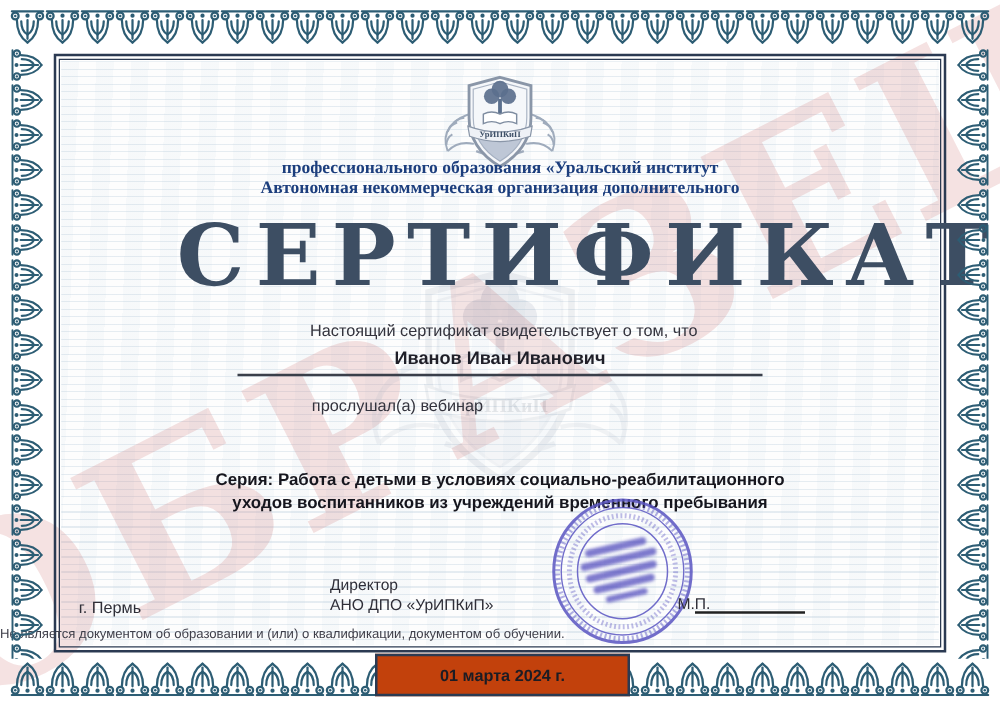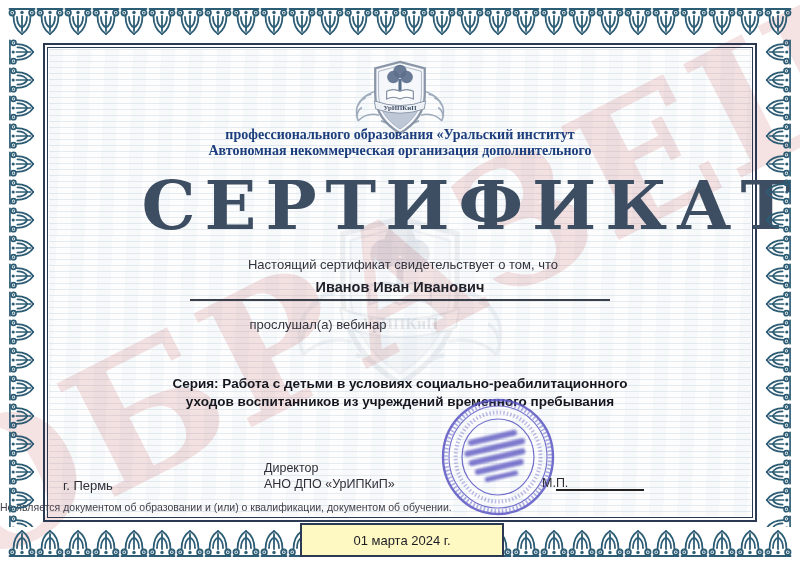--- a/index.html
+++ b/index.html
@@ -68,23 +68,23 @@
                color:#2e2e38; z-index:3; }
   .seal-label{ position:absolute; left:542px; top:476px; font-size:12.5px; color:#2e2e38; z-index:3; }
   .sig-line  { position:absolute; left:556px; top:489px; width:88px; height:1.5px;
                background:#222; z-index:3; }
   .stamp     { position:absolute; left:439px; top:397px; width:118px; height:120px;
                z-index:2; opacity:0.85; }
   .disclaimer{ position:absolute; left:0; top:501px; width:800px; text-align:left;
                font-size:10.5px; color:#3f3f4a; z-index:2; }
   
   .date-box  { position:absolute; left:300px; top:523px; width:200px; height:30px;
-               background:#fef9c3; border:2px solid #2b3a52; z-index:5;
+               background:#c2410c; border:2px solid #2b3a52; z-index:5;
                display:flex; align-items:center; justify-content:center;
-               font-size:13px; font-weight:normal; color:#1c1c24; }
+               font-size:13px; font-weight:bold; color:#1c1c24; }
 </style>
 </head>
 <body>
 
 <div class="page">
 
   <div class="waves"></div>
 
   <div class="watermark-text">ОБРАЗЕЦ</div>
 

